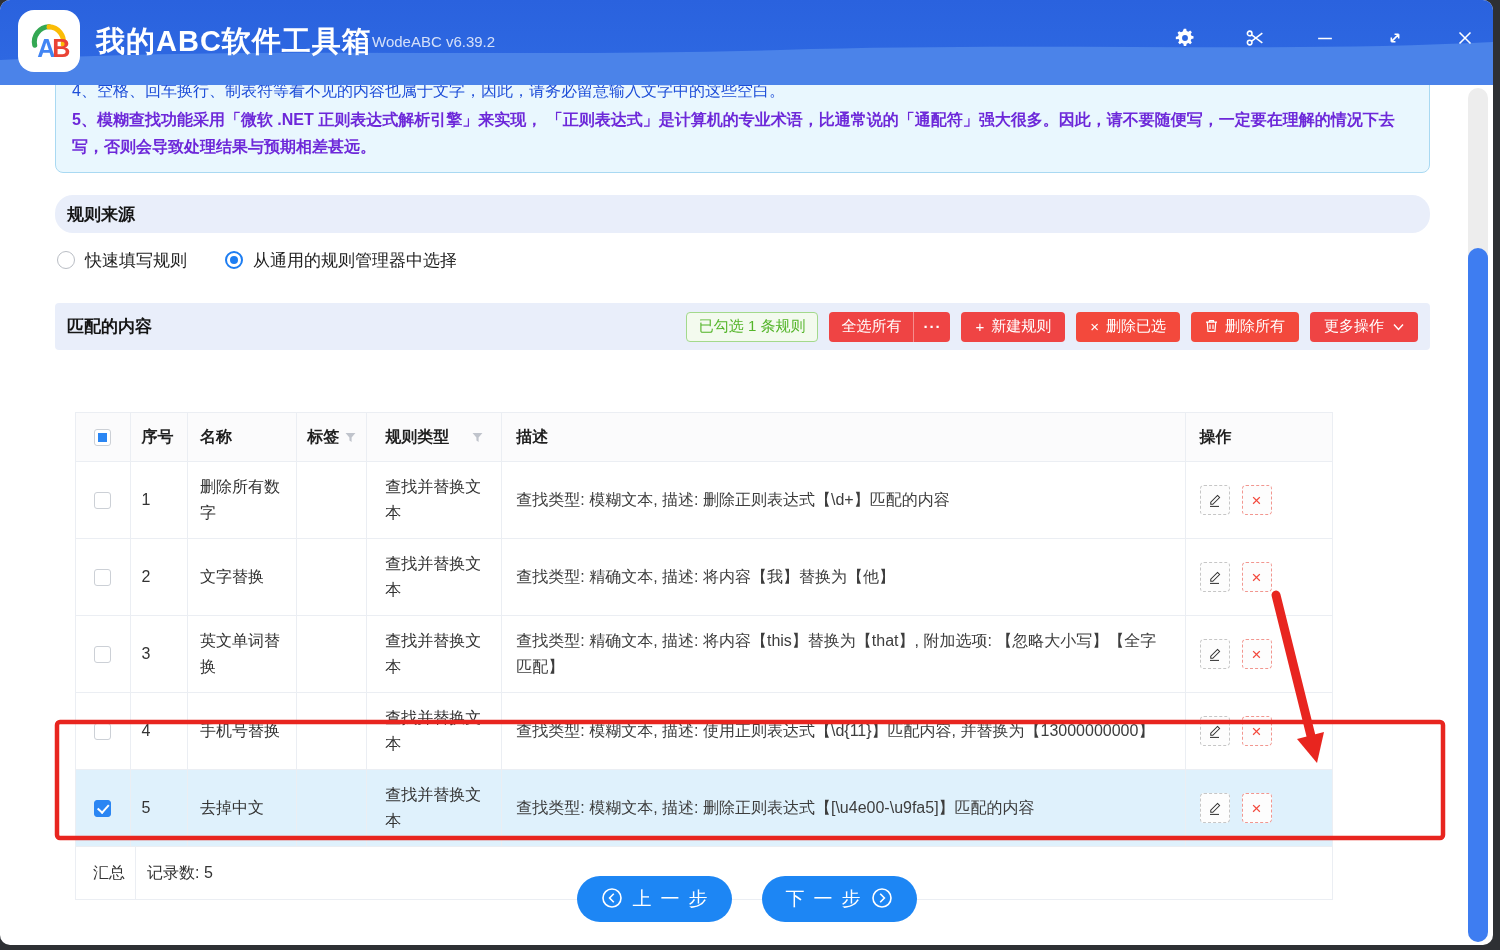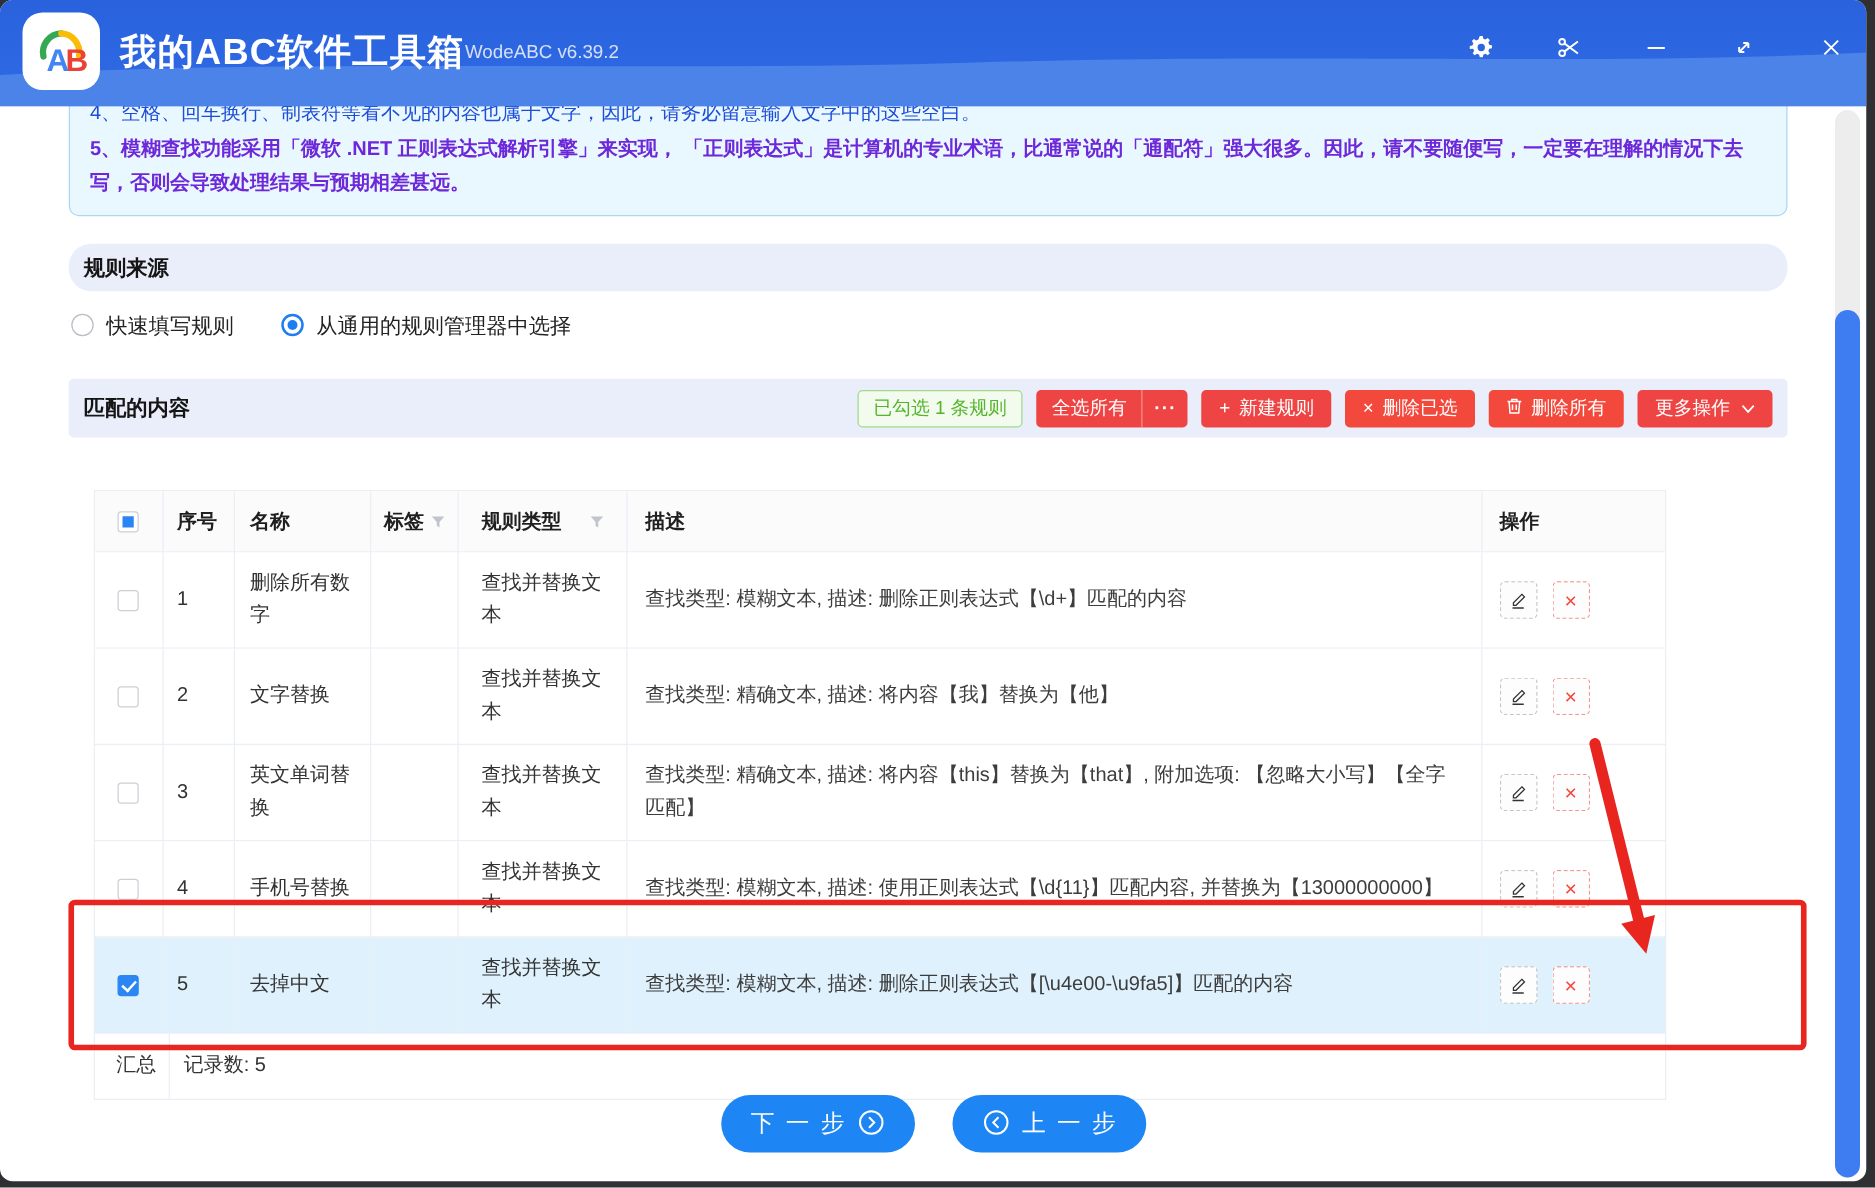--- a/index.html
+++ b/index.html
@@ -52,21 +52,21 @@
   .btn-red{background:#f3493c;}
   .btn-pad{padding:0 14px;gap:7px;}
   .btn-split{padding:0;}
   .btn-split .split-main{padding:0 12px;}
   .btn-split .split-div{width:1px;height:100%;background:rgba(255,255,255,.4);}
   .btn-split .split-dots{padding:0 9px;font-weight:bold;letter-spacing:1px;}
   .btn-ic{font-size:15px;line-height:1;}
   .chev{font-size:12px;margin-left:2px;}
 
   
-  .tbl{position:absolute;left:75px;top:392px;width:1258px;box-sizing:border-box;border:1px solid #ebeef3;border-bottom:none;}
+  .tbl{position:absolute;left:75px;top:412px;width:1258px;box-sizing:border-box;border:1px solid #ebeef3;border-bottom:none;}
   .tr{display:flex;border-bottom:1px solid #ebeef3;background:#fff;}
   .tr.thead{height:48px;background:#fbfbfc;}
   .tr.body-row{height:76px;}
   .tr.selected{background:#dff1fc;}
   .tr.summary{height:52px;}
   .td{box-sizing:border-box;border-right:1px solid #ebeef3;display:flex;align-items:center;}
   .td:last-child{border-right:none;}
   .c-check{width:60px;justify-content:center;}
   .c-index{width:62px;padding-left:11px;}
   .c-name{width:118px;padding:0 12px;}
@@ -398,36 +398,36 @@
         <span class="cell-text">汇总</span>
       </div>
       <div class="td" style="flex:1;padding-left:11px;border-right:none;">
         <span class="cell-text">记录数: 5</span>
       </div>
     </div>
   </div>
 
   <div class="footer">
     <button class="step-btn">
+      <span>
+        <svg width="22" height="22" viewBox="0 0 22 22" fill="none" stroke="#fff" stroke-width="1.6">
+          <circle cx="11" cy="11" r="9"></circle>
+            <path d="M12.8 6.8 8.6 11l4.2 4.2"></path>
+          </svg>
+      </span>
+      <span class="step-label">上一步</span>
+    </button>
+    <button class="step-btn">
       <span class="step-label">下一步</span>
       <span>
         <svg width="22" height="22" viewBox="0 0 22 22" fill="none" stroke="#fff" stroke-width="1.6">
           <circle cx="11" cy="11" r="9"></circle>
             <path d="M9.2 6.8 13.4 11l-4.2 4.2"></path>
           </svg>
       </span>
-    </button>
-    <button class="step-btn">
-      <span>
-        <svg width="22" height="22" viewBox="0 0 22 22" fill="none" stroke="#fff" stroke-width="1.6">
-          <circle cx="11" cy="11" r="9"></circle>
-            <path d="M12.8 6.8 8.6 11l4.2 4.2"></path>
-          </svg>
-      </span>
-      <span class="step-label">上一步</span>
     </button>
   </div>
 
   <div class="scroll-track">
     <div class="scroll-thumb"></div>
   </div>
 
   <svg class="annot">
     <rect x="57" y="722" width="1386" height="116" rx="3" fill="none" stroke="#e8251f" stroke-width="4.5"></rect>
     <path d="M1276 595 L1311 736" stroke="#e8251f" stroke-width="9" stroke-linecap="round"></path>

